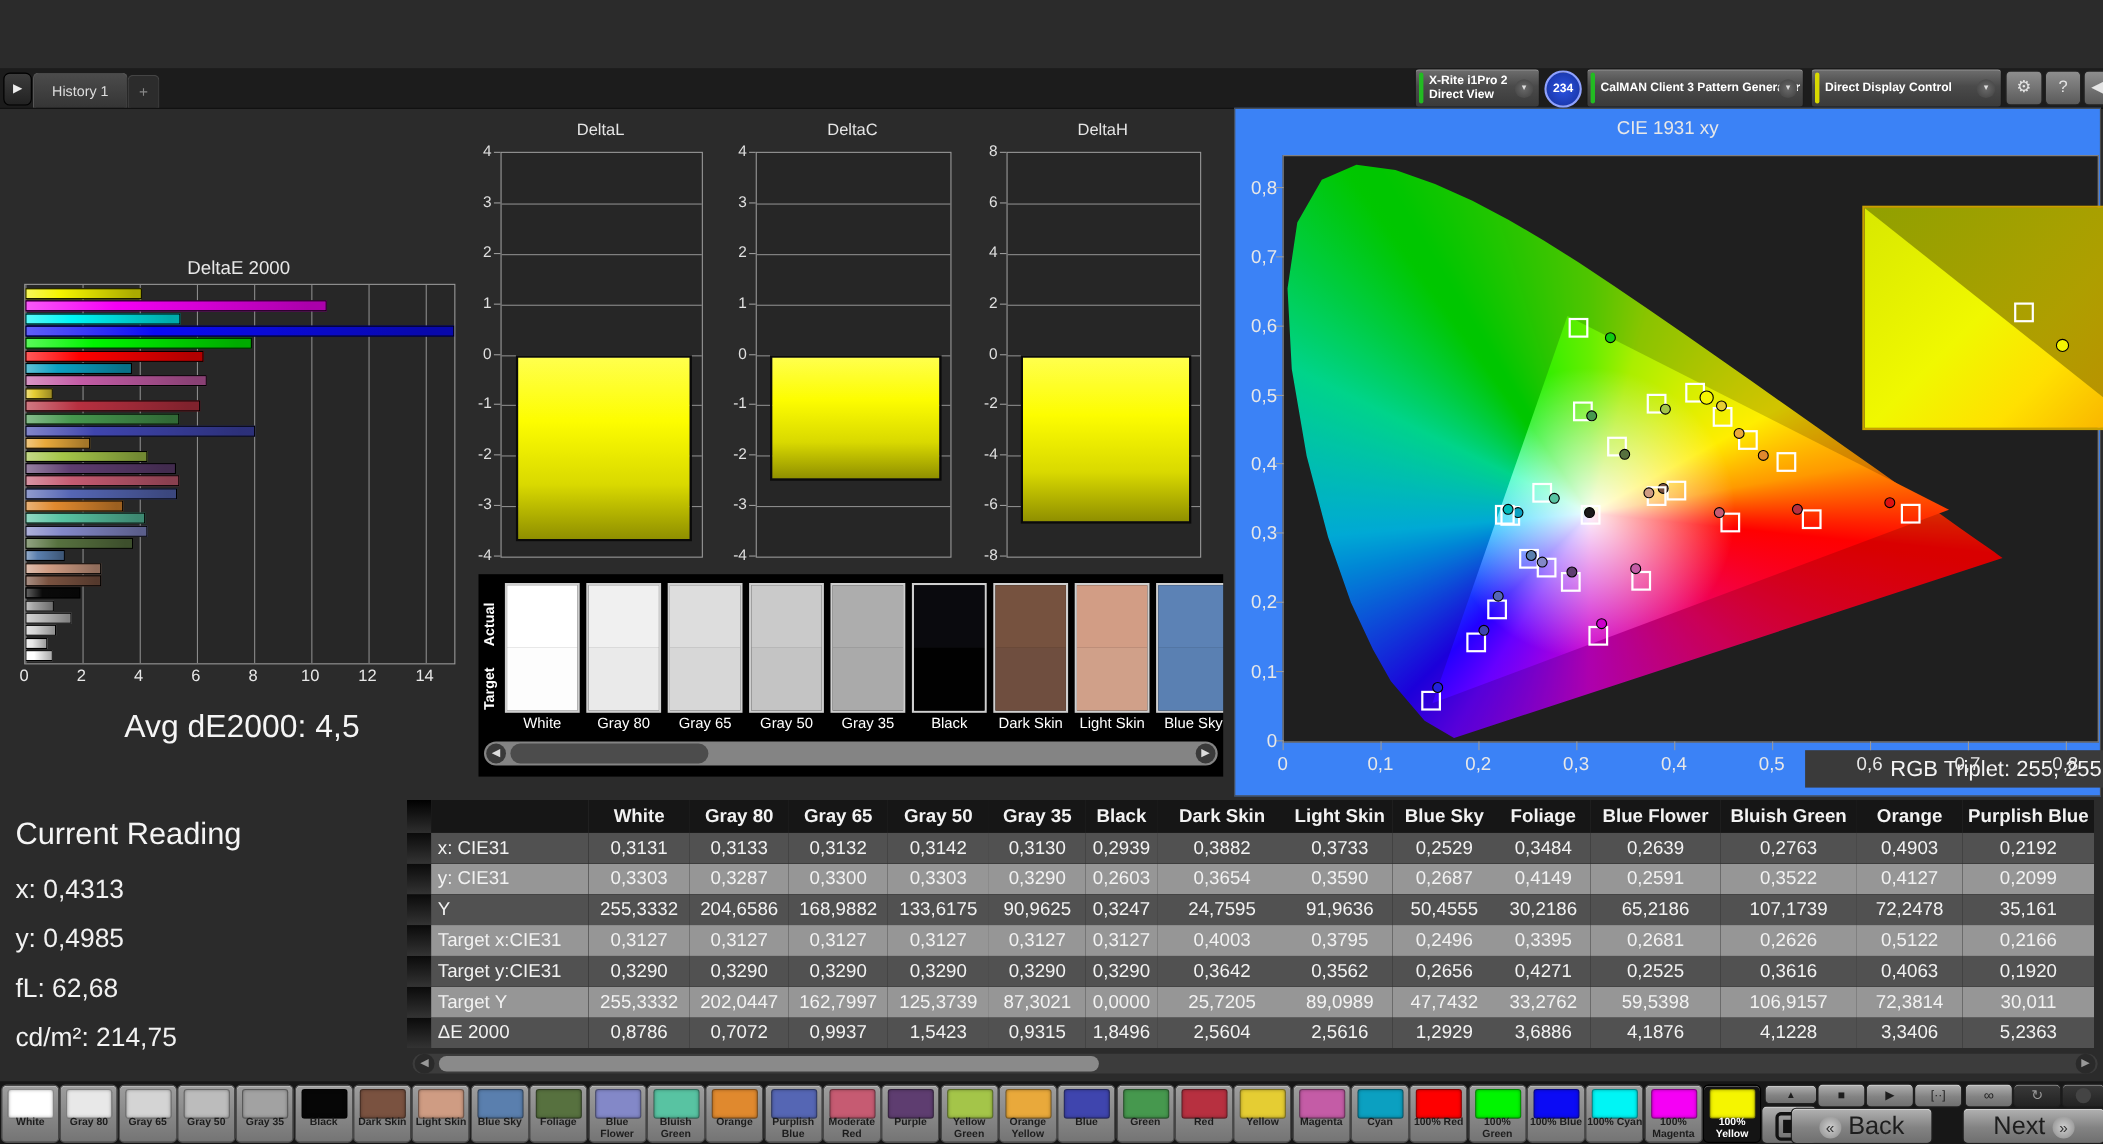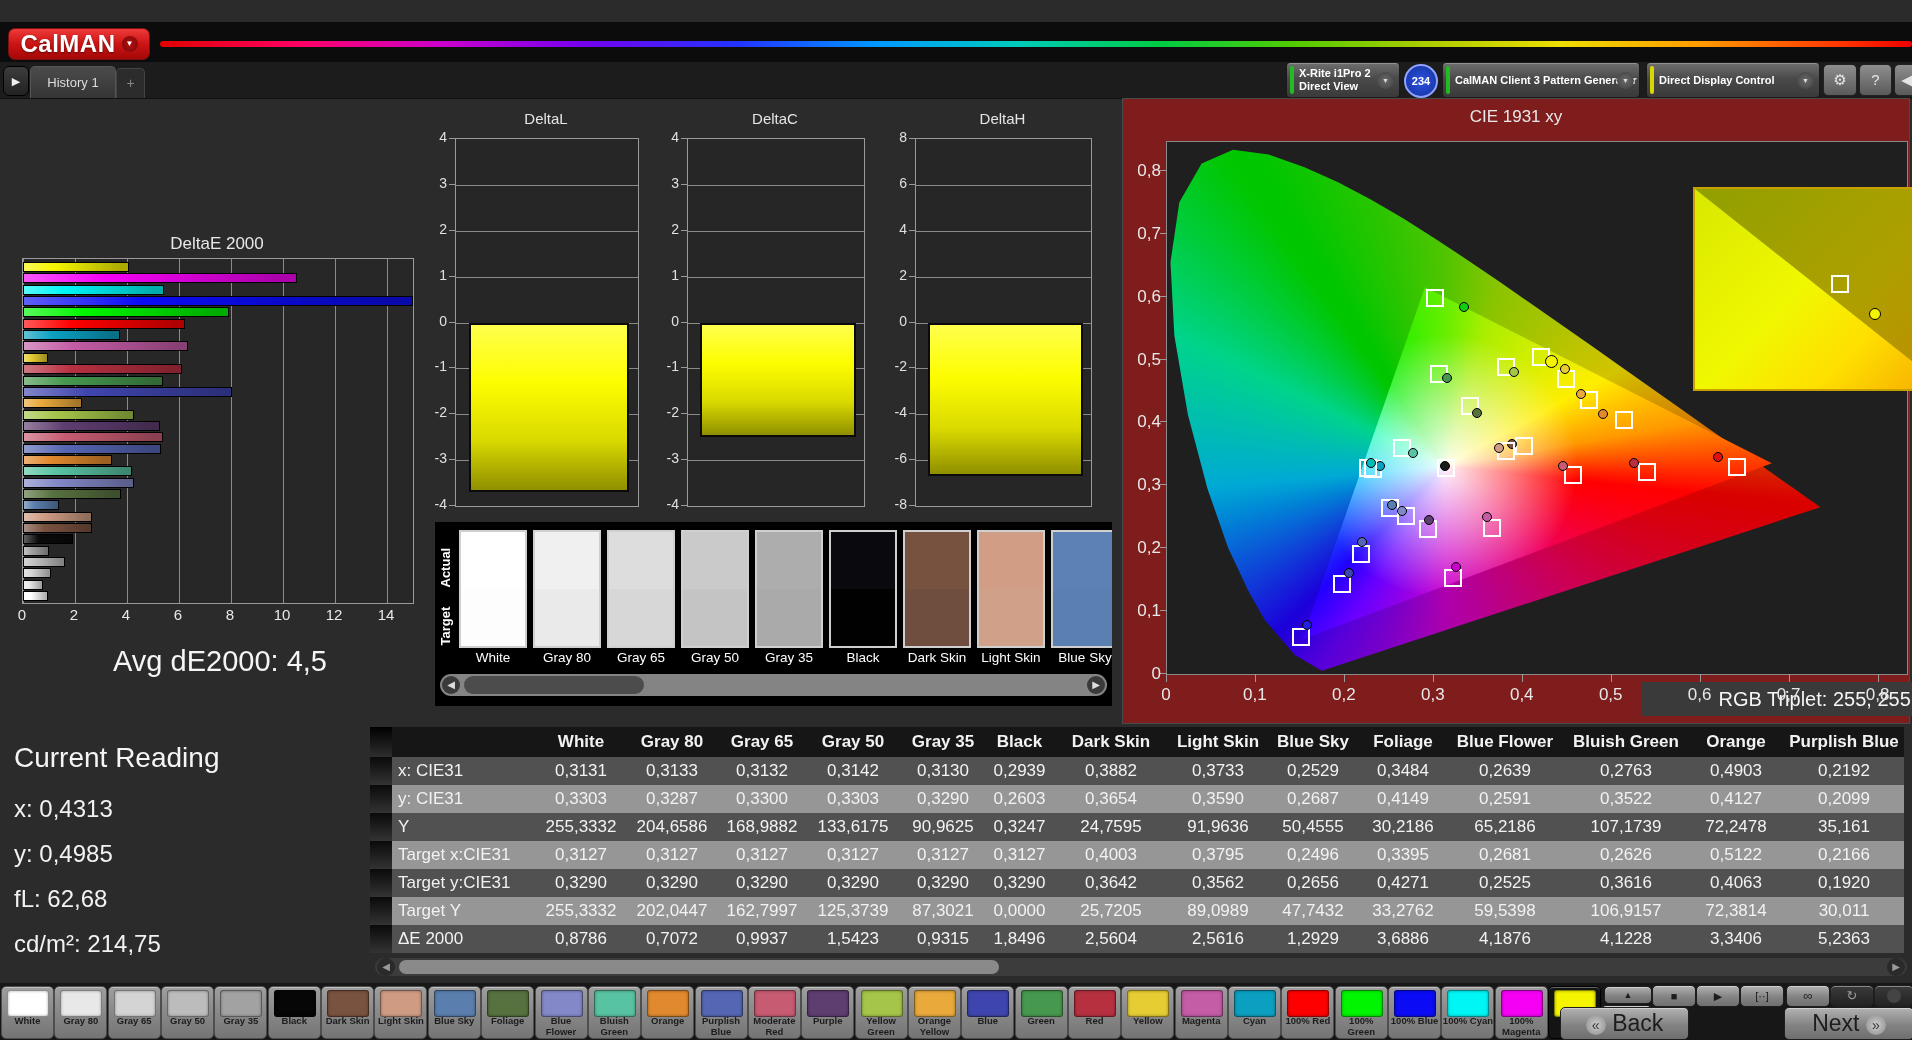--- a/index.html
+++ b/index.html
@@ -73,21 +73,21 @@
   #swpanel{left:435px;top:522px;width:677px;height:184px;background:#000;overflow:hidden;}
   .vlabel{position:absolute;left:2px;width:16px;font-size:13px;font-weight:bold;color:#fff;
           transform:rotate(-90deg);transform-origin:center;white-space:nowrap;text-align:center;}
   .swatch{position:absolute;top:8px;width:64px;height:114px;border:2px solid #cfcfcf;}
   .sw-act{width:100%;height:50%;} .sw-tgt{width:100%;height:50%;}
   .sw-label{position:absolute;top:128px;width:74px;text-align:center;font-size:13.5px;color:#fff;white-space:nowrap;}
   .hscroll{position:absolute;border-radius:11px;}
   .scroll-arrow{position:absolute;top:2px;width:18px;height:18px;border-radius:50%;text-align:center;
                 line-height:18px;font-size:10px;}
   
-  #cie-panel{left:1122px;top:98px;width:786px;height:624px;background:#7f1d1d;border:1px solid #4a4a4a;text-decoration:underline;}
+  #cie-panel{left:1122px;top:98px;width:786px;height:624px;background:#3b82f6;border:1px solid #4a4a4a;text-decoration:underline;}
   #cie-title{position:absolute;left:0;top:8px;width:100%;text-align:center;font-size:17px;color:#e8e8e8;}
   #cie-plot{position:absolute;left:43px;top:42px;width:740px;height:532px;background:#1f1f1f;border:1px solid #8a8a8a;}
   #cie-horseshoe,#cie-triangle{position:absolute;left:0;top:0;width:100%;height:100%;}
   #cie-horseshoe{filter:brightness(.82) saturate(1.05);
     background:conic-gradient(from 0deg at 37.6% 61%, #66ee00 0deg,#aaee00 16deg,#ffee00 61deg,#ff9900 80deg,
       #ff2200 92deg,#ff0000 96deg,#ee0066 134deg,#cc00cc 180deg,#6600ff 212deg,#2200ff 225deg,
       #00ccff 265deg,#00ffaa 296deg,#00ee00 326deg,#66ee00 360deg);}
   #cie-triangle{background:
       radial-gradient(circle 200px at 37.6% 61%, rgba(255,255,255,.95) 0%, rgba(255,255,255,.5) 32%, rgba(255,255,255,0) 66%),
       conic-gradient(from 0deg at 37.6% 61%, #66ee00 0deg,#aaee00 16deg,#ffee00 61deg,#ff9900 80deg,
@@ -133,27 +133,20 @@
              font-size:14px;line-height:20px;color:#333;vertical-align:middle;}
   #patbtn-icon{position:absolute;left:12px;top:5px;width:20px;height:20px;border:3px solid #111;border-radius:5px;}
   #patbtn-inner{position:absolute;left:4px;top:4px;width:12px;height:12px;background:#111;}
 </style>
 </head>
 <body>
 
 <div id="app">
 
 
-  <div class="abs" id="header">
-    <div class="abs" id="logo">
-      <span id="logo-text">CalMAN</span>
-      <span id="logo-dd">▼</span>
-    </div>
-    <div class="abs" id="rainbow"></div>
-  </div>
 
   <div class="abs" id="tabrow">
     <div class="abs" id="tabscroll">▶</div>
     <div class="abs" id="tab-history">History 1</div>
     <div class="abs" id="tab-plus">+</div>
 
     <div class="abs devbtn" style="left:1286px;width:112px;">
       <span class="devstripe" style="background:#22bb22;"></span>
       <span class="devtext">
           <span>X-Rite i1Pro 2</span>
@@ -805,21 +798,21 @@
         </span>
     </div>
 
     <div class="ctl" style="left:1652px;top:2px;width:42px;height:20px;font-size:11px;line-height:20px;"><span>■</span></div>
     <div class="ctl" style="left:1696px;top:2px;width:42px;height:20px;font-size:11px;line-height:20px;"><span>▶</span></div>
     <div class="ctl" style="left:1740px;top:2px;width:42px;height:20px;font-size:11px;line-height:20px;"><span>[··]</span></div>
     <div class="ctl" style="left:1786px;top:2px;width:42px;height:20px;font-size:13px;line-height:19px;"><span>∞</span></div>
     <div class="ctl dark" style="left:1830px;top:2px;width:42px;height:20px;font-size:13px;line-height:19px;"><span>↻</span></div>
     <div class="ctl dark" style="left:1874px;top:2px;width:38px;height:20px;"><span style="display:inline-block;width:14px;height:14px;border-radius:50%;background:#444;margin-top:3px;"></span></div>
 
-    <div class="ctl" style="left:1560px;top:24px;width:127px;height:31px;font-size:23px;line-height:31px;">
+    <div class="ctl" style="left:1628px;top:24px;width:127px;height:31px;font-size:23px;line-height:31px;">
       <span class="chev-circ">«</span>
       <span>Back</span>
     </div>
     <div class="ctl" style="left:1784px;top:24px;width:128px;height:31px;font-size:23px;line-height:31px;">
       <span>Next</span>
       <span class="chev-circ">»</span>
     </div>
   </div>
 
 </div>

